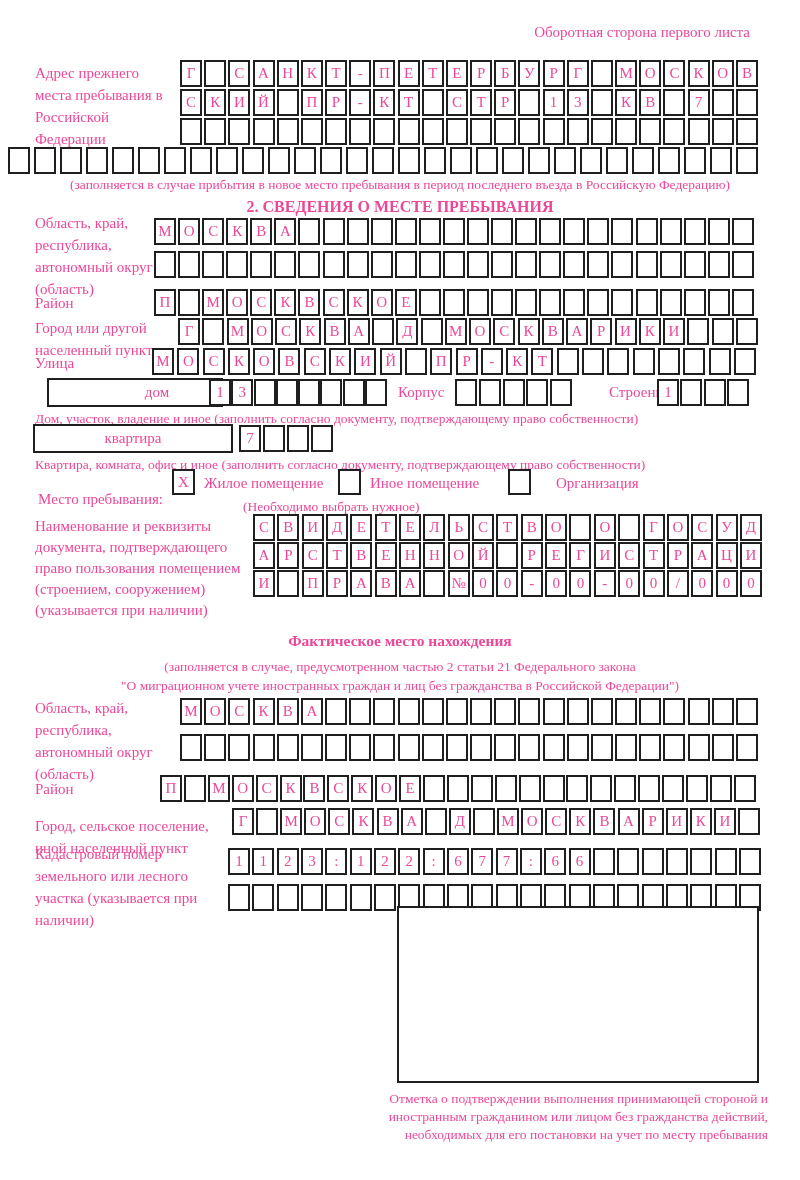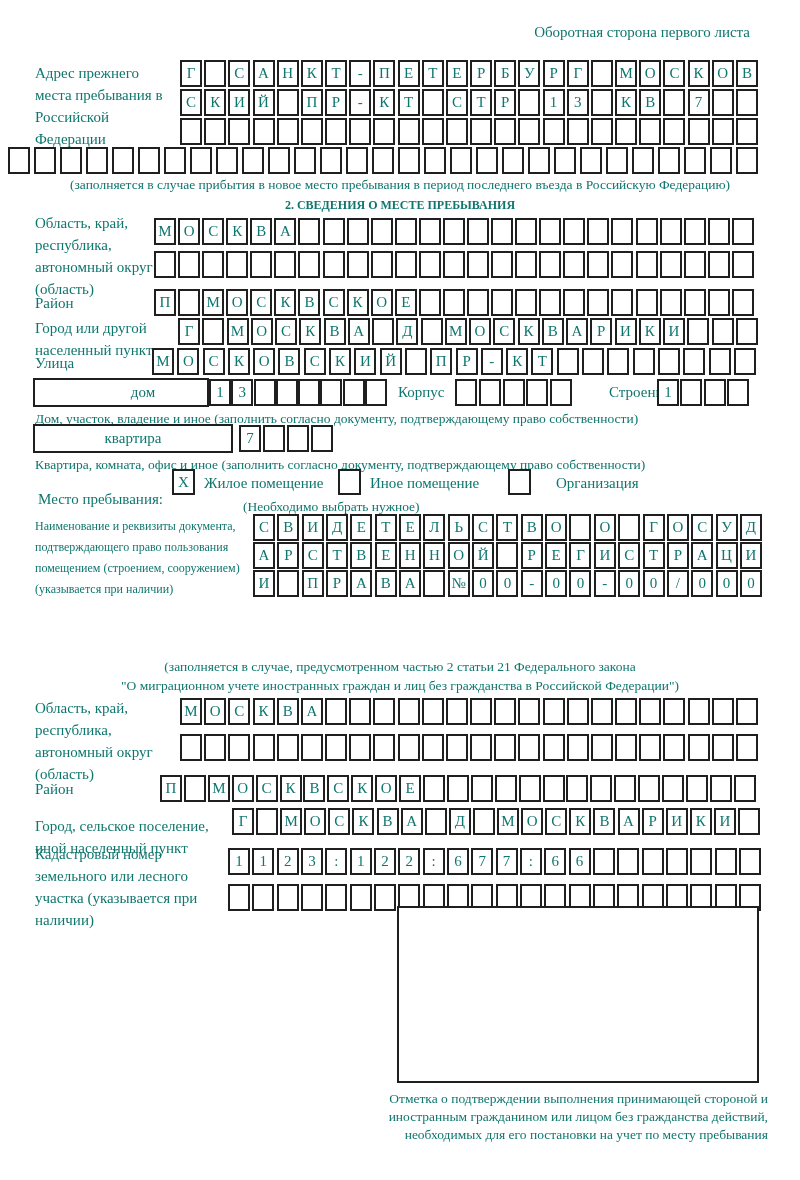--- a/index.html
+++ b/index.html
@@ -1,31 +1,31 @@
 <!DOCTYPE html>
 <html><head>
 <meta charset="utf-8">
 <style>
   html,body{margin:0;padding:0;background:#fff;}
   .page{position:relative;width:800px;height:1180px;background:#fff;overflow:hidden;
-        font-family:"Liberation Serif","DejaVu Serif",serif;color:#0f766e;}
+        font-family:"Liberation Serif","DejaVu Serif",serif;color:#ec4899;}
   .abs{position:absolute;}
   .lbl{font-size:15px;line-height:22px;}
-  .lbl-sm{font-size:12px;line-height:21px;}
+  .lbl-sm{font-size:15px;line-height:21px;}
   .cells{display:flex;justify-content:space-between;}
   .cell{box-sizing:border-box;width:22px;height:27px;border:2px solid #1f1f1f;
         display:flex;align-items:center;justify-content:center;
         font-size:15px;font-family:"Liberation Serif",serif;background:#fff;flex:0 0 22px;}
   .widebox{box-sizing:border-box;border:2px solid #1f1f1f;height:29px;
         display:flex;align-items:center;justify-content:center;font-size:15px;background:#fff;}
   .cb{box-sizing:border-box;width:23px;height:26px;border:2px solid #1f1f1f;
         display:flex;align-items:center;justify-content:center;font-size:15px;background:#fff;}
   .caption{font-size:13.5px;line-height:17px;}
   .center{text-align:center;width:800px;left:0;}
-  .h2{font-size:12px;font-weight:bold;}
+  .h2{font-size:16px;font-weight:bold;}
   .fact-title{font-size:15.5px;font-weight:bold;}
   .stamp-box{box-sizing:border-box;border:2px solid #1f1f1f;background:#fff;}
 </style>
 </head>
 <body>
 
 <div class="page">
 
   <div class="abs" style="left:400px;top:24px;width:350px;text-align:right;font-size:15px;">Оборотная сторона первого листа</div>
 
@@ -277,21 +277,21 @@
       <span class="cell"></span>
       <span class="cell"></span>
       <span class="cell"></span>
       <span class="cell"></span>
       <span class="cell"></span>
       <span class="cell"></span>
       <span class="cell"></span>
       <span class="cell"></span>
     </div>
 
-  <div class="abs widebox" style="left:33px;top:378px;width:176px;padding-left:44px;">дом</div>
+  <div class="abs widebox" style="left:47px;top:378px;width:176px;padding-left:44px;">дом</div>
   <div class="abs cells" style="left:209px;top:379px;width:178px;">
       <span class="cell">1</span>
       <span class="cell">3</span>
       <span class="cell"></span>
       <span class="cell"></span>
       <span class="cell"></span>
       <span class="cell"></span>
       <span class="cell"></span>
       <span class="cell"></span>
     </div>
@@ -394,20 +394,21 @@
       <span class="cell">0</span>
       <span class="cell">-</span>
       <span class="cell">0</span>
       <span class="cell">0</span>
       <span class="cell">/</span>
       <span class="cell">0</span>
       <span class="cell">0</span>
       <span class="cell">0</span>
     </div>
 
+  <div class="abs fact-title center" style="top:632px;">Фактическое место нахождения</div>
   <div class="abs caption center" style="top:658px;">(заполняется в случае, предусмотренном частью 2 статьи 21 Федерального закона</div>
   <div class="abs caption center" style="top:677px;">"О миграционном учете иностранных граждан и лиц без гражданства в Российской Федерации")</div>
 
   <div class="abs lbl" style="left:35px;top:697px;width:140px;">Область, край, республика, автономный округ (область)</div>
   <div class="abs cells" style="left:180px;top:698px;width:578px;">
       <span class="cell">М</span>
       <span class="cell">О</span>
       <span class="cell">С</span>
       <span class="cell">К</span>
       <span class="cell">В</span>

